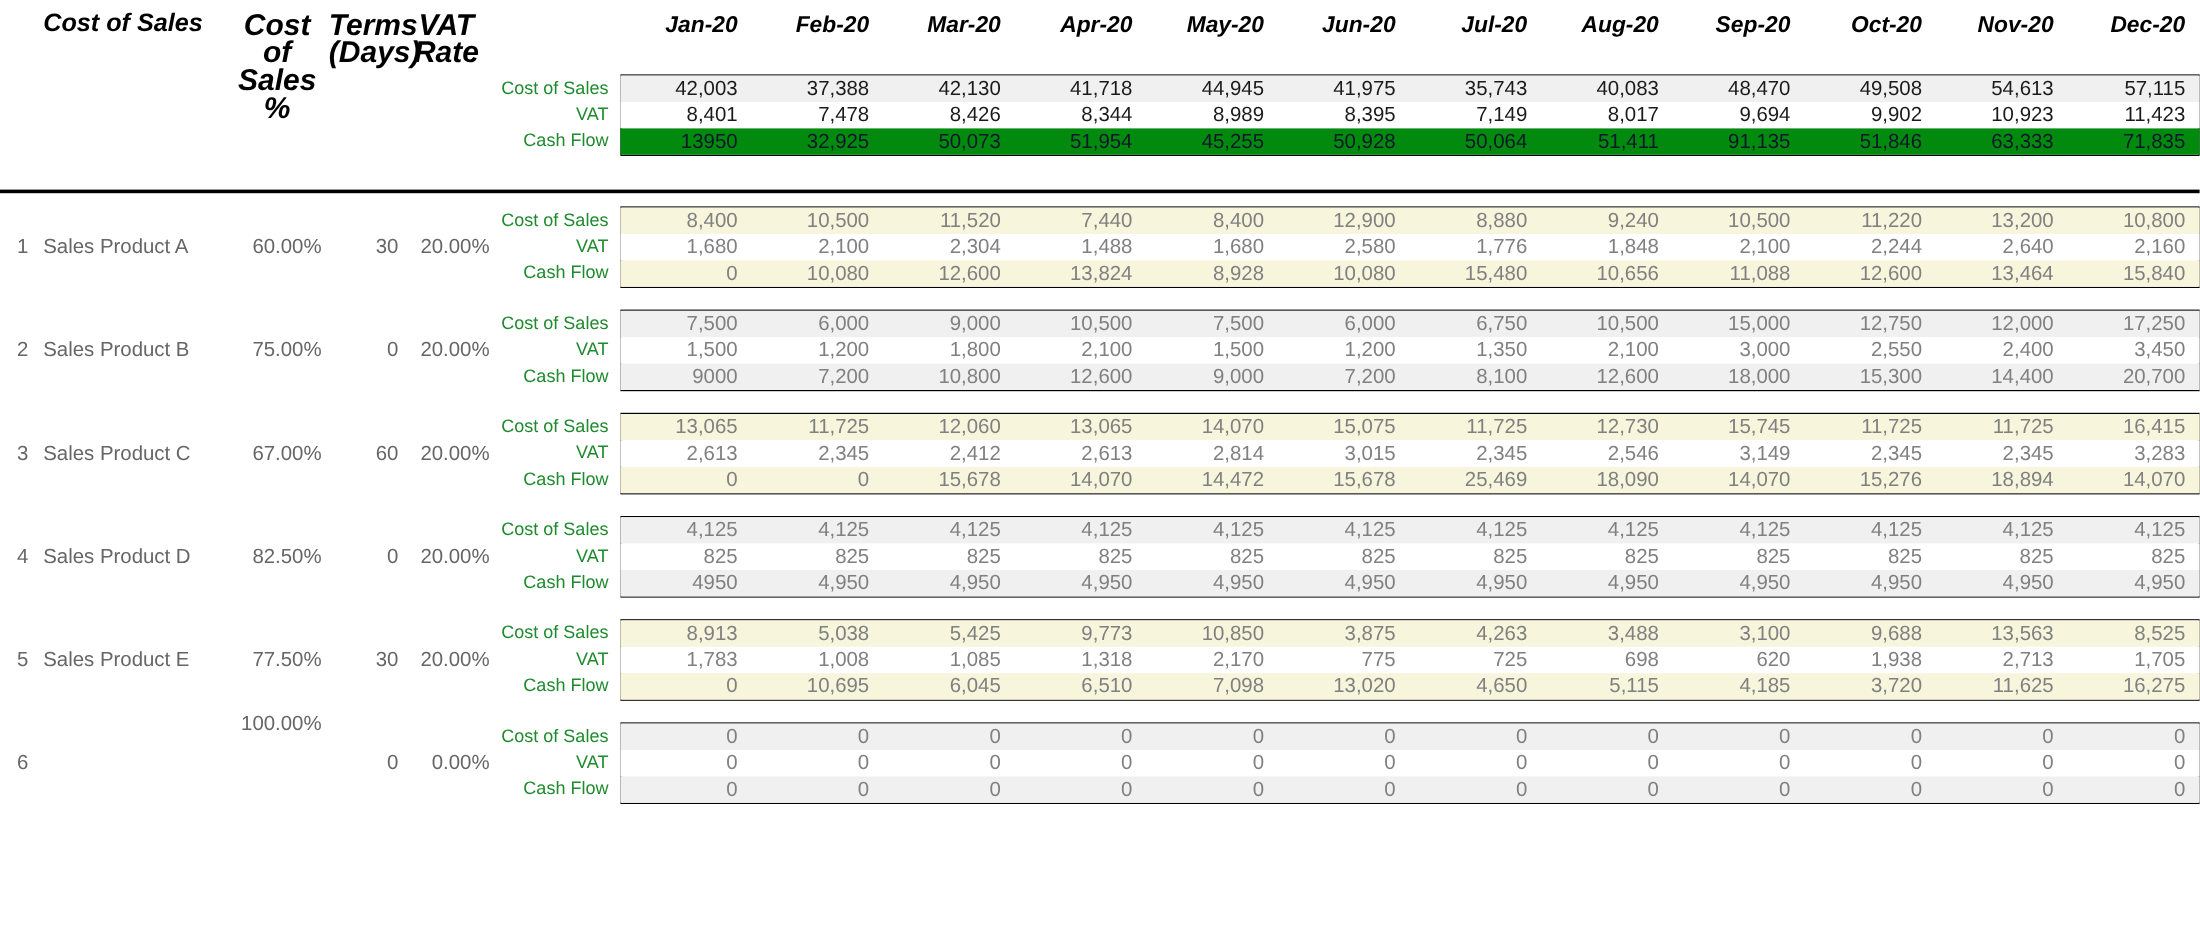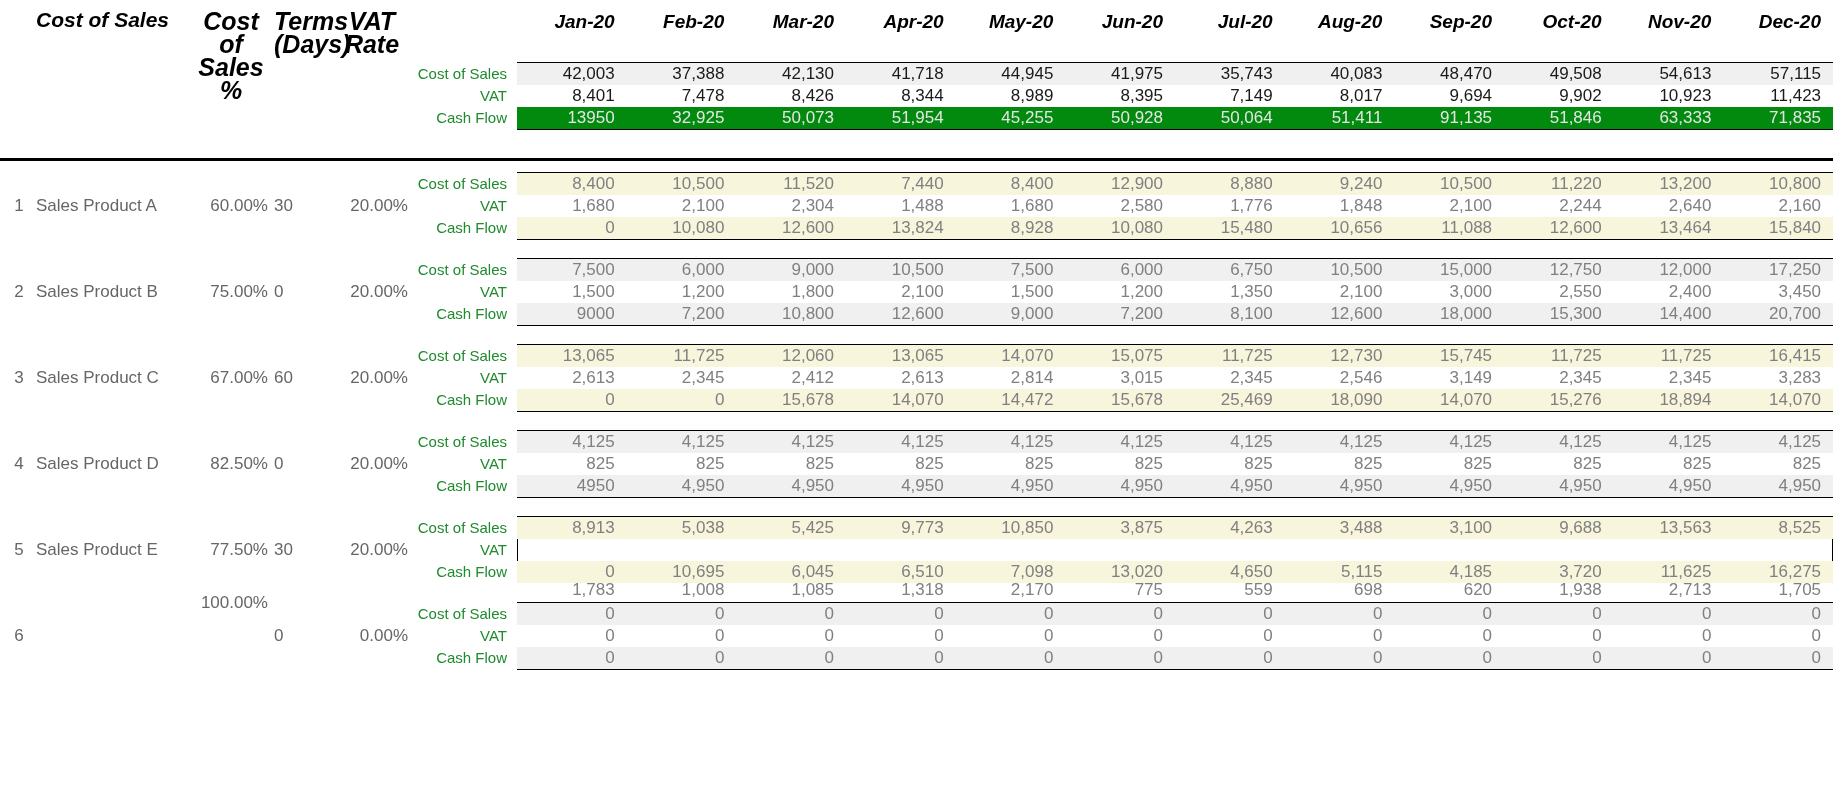--- a/index.html
+++ b/index.html
@@ -115,21 +115,21 @@
   }
 
   
   .band-grey   { background: #f0f0f0; }
   .band-white  { background: #ffffff; }
   .band-cream  { background: #f7f5dc; }
   .band-green  { background: #028a0f; }
 
   .txt-dark  { color: #1a1a1a; }
   .txt-grey  { color: #808080; }
-  .txt-white { color: #e5e5e5; margin-left: 20px; }
+  .txt-white { color: #0f172a; margin-left: 20px; }
 
   .boxed {
     position: absolute;
     left: 517px;
     width: 1316px;
     border: 1px solid #000000;
   }
 
   
   .idx {
@@ -154,21 +154,21 @@
   .pct {
     position: absolute;
     left: 190px; width: 78px;
     text-align: right;
     font-size: 17px; color: #666666;
     height: 22px; line-height: 22px;
   }
   .terms {
     position: absolute;
     left: 274px; width: 58px;
-    text-align: left;
+    text-align: right;
     font-size: 17px; color: #666666;
     height: 22px; line-height: 22px;
   }
   .vatrate {
     position: absolute;
     left: 338px; width: 70px;
     text-align: right;
     font-size: 17px; color: #666666;
     height: 22px; line-height: 22px;
   }
@@ -525,28 +525,28 @@
         <div class="cell txt-grey">4,263</div>
         <div class="cell txt-grey">3,488</div>
         <div class="cell txt-grey">3,100</div>
         <div class="cell txt-grey">9,688</div>
         <div class="cell txt-grey">13,563</div>
         <div class="cell txt-grey">8,525</div>
       </div>
       <div class="lbl-wrap" style="top: 539px;">
         <div class="rowlabel">VAT</div>
       </div>
-      <div class="datarow band-white" style="top: 539px; margin-top: 40px;">
+      <div class="datarow band-white" style="top: 539px;">
         <div class="cell txt-grey">1,783</div>
         <div class="cell txt-grey">1,008</div>
         <div class="cell txt-grey">1,085</div>
         <div class="cell txt-grey">1,318</div>
         <div class="cell txt-grey">2,170</div>
         <div class="cell txt-grey">775</div>
-        <div class="cell txt-grey">559</div>
+        <div class="cell txt-grey">725</div>
         <div class="cell txt-grey">698</div>
         <div class="cell txt-grey">620</div>
         <div class="cell txt-grey">1,938</div>
         <div class="cell txt-grey">2,713</div>
         <div class="cell txt-grey">1,705</div>
       </div>
       <div class="lbl-wrap" style="top: 561px;">
         <div class="rowlabel">Cash Flow</div>
       </div>
       <div class="datarow band-cream" style="top: 561px;">

